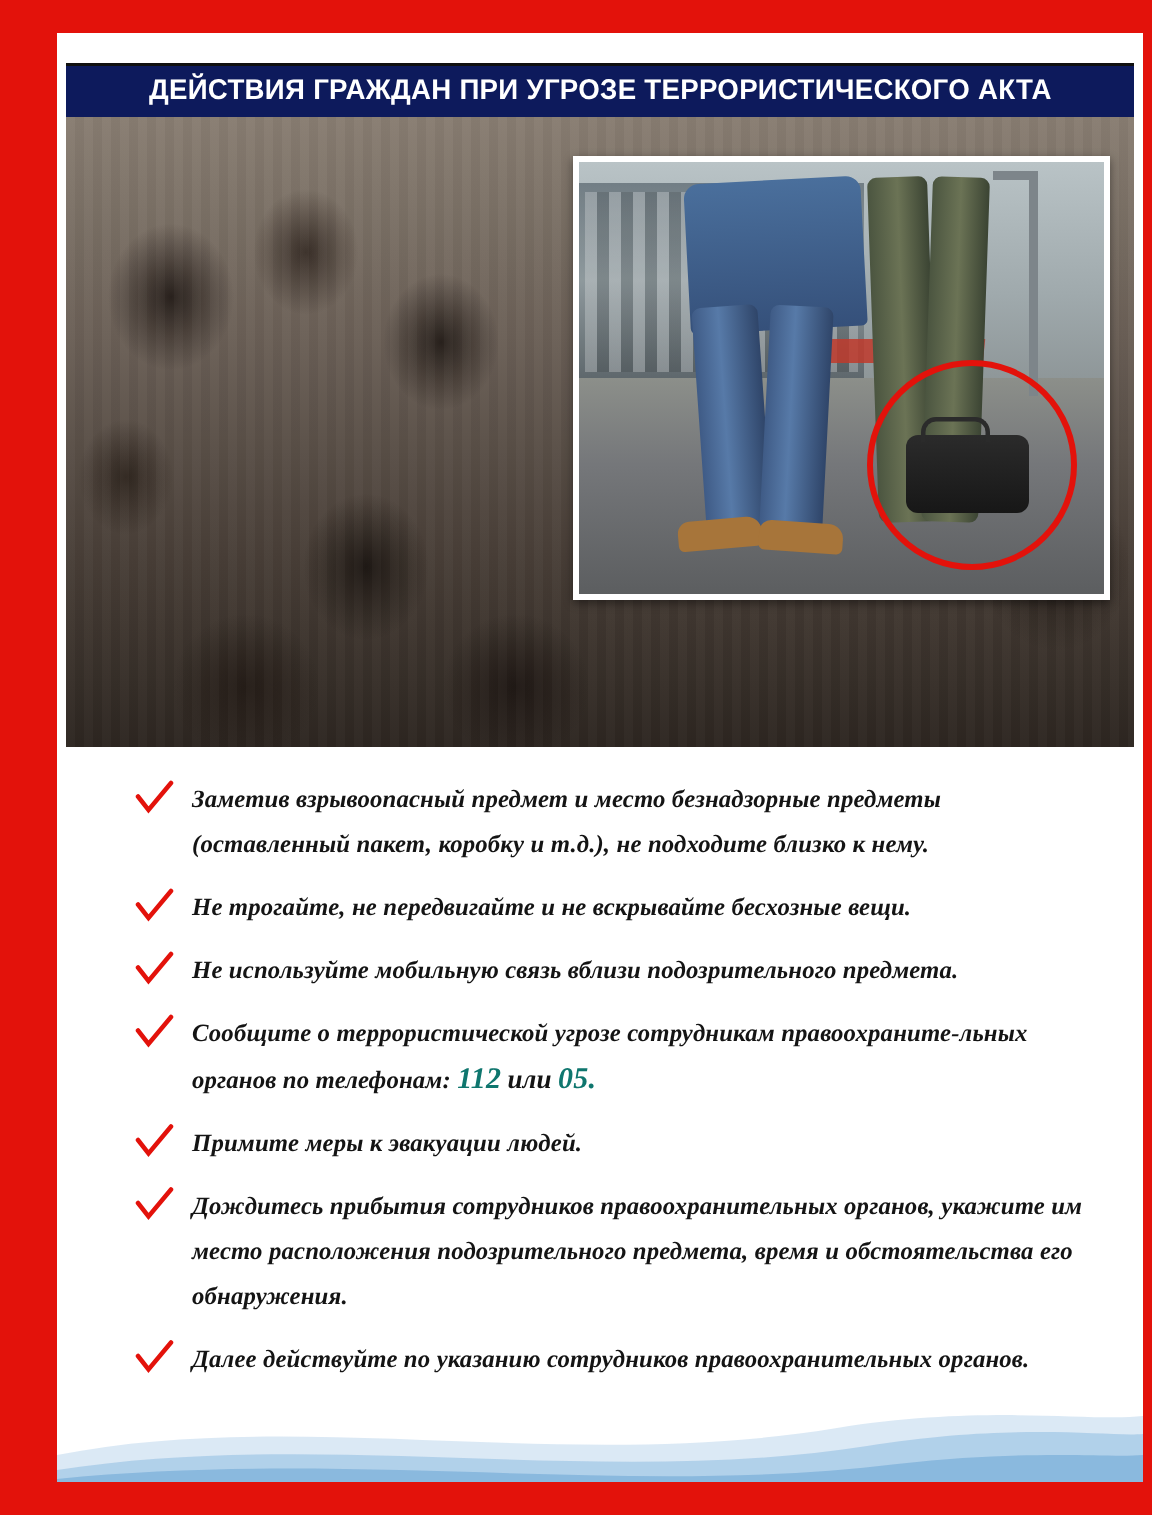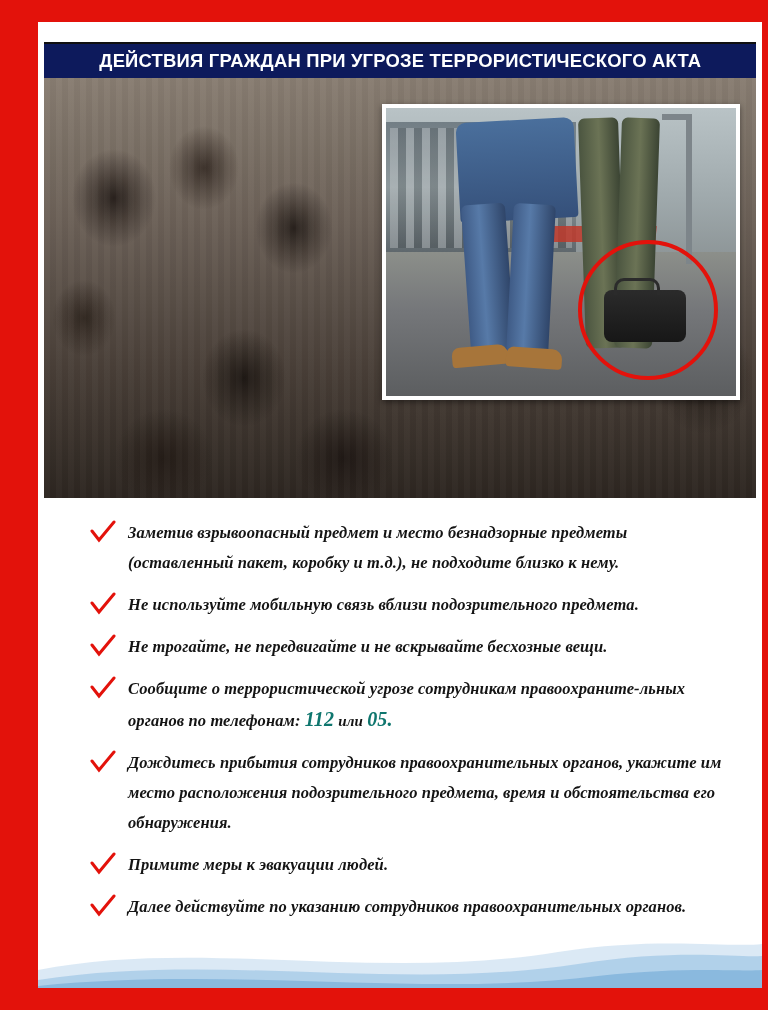--- a/index.html
+++ b/index.html
@@ -230,21 +230,21 @@
     letter-spacing: 0.1px;
   }
   .phone {
     color: #0f766e;
     font-size: 20px;
     font-weight: bold;
     font-style: italic;
   }
   .phone-sep {
     color: #141414;
-    font-size: 15px;
+    font-size: 18px;
     font-weight: bold;
     font-style: italic;
   }
 
   
   .wave {
     position: absolute;
     left: 0;
     bottom: 0;
     width: 724px;
@@ -294,30 +294,30 @@
         </span>
         <p>Заметив взрывоопасный предмет и место безнадзорные предметы (оставленный пакет, коробку и т.д.), не подходите близко к нему.</p>
       </div>
 
       <div class="item">
         <span class="check">
           <svg viewBox="0 0 26 24" width="26" height="24">
               <path d="M2 11 L9 20 L24 2" stroke="#e3120b" stroke-width="3" fill="none" stroke-linecap="round"></path>
             </svg>
         </span>
+        <p>Не трогайте, не передвигайте и не вскрывайте бесхозные вещи.</p>
+      </div>
+
+      <div class="item">
+        <span class="check">
+          <svg viewBox="0 0 26 24" width="26" height="24">
+              <path d="M2 11 L9 20 L24 2" stroke="#e3120b" stroke-width="3" fill="none" stroke-linecap="round"></path>
+            </svg>
+        </span>
         <p>Не используйте мобильную связь вблизи подозрительного предмета.</p>
-      </div>
-
-      <div class="item">
-        <span class="check">
-          <svg viewBox="0 0 26 24" width="26" height="24">
-              <path d="M2 11 L9 20 L24 2" stroke="#e3120b" stroke-width="3" fill="none" stroke-linecap="round"></path>
-            </svg>
-        </span>
-        <p>Не трогайте, не передвигайте и не вскрывайте бесхозные вещи.</p>
       </div>
 
       <div class="item">
         <span class="check">
           <svg viewBox="0 0 26 24" width="26" height="24">
               <path d="M2 11 L9 20 L24 2" stroke="#e3120b" stroke-width="3" fill="none" stroke-linecap="round"></path>
             </svg>
         </span>
         <p><span>Сообщите  о террористической угрозе сотрудникам правоохраните-льных органов по телефонам:</span>
           <span class="phone">112</span>
@@ -325,30 +325,30 @@
           <span class="phone">05.</span>
         </p>
       </div>
 
       <div class="item">
         <span class="check">
           <svg viewBox="0 0 26 24" width="26" height="24">
               <path d="M2 11 L9 20 L24 2" stroke="#e3120b" stroke-width="3" fill="none" stroke-linecap="round"></path>
             </svg>
         </span>
+        <p>Примите меры к эвакуации людей.</p>
+      </div>
+
+      <div class="item">
+        <span class="check">
+          <svg viewBox="0 0 26 24" width="26" height="24">
+              <path d="M2 11 L9 20 L24 2" stroke="#e3120b" stroke-width="3" fill="none" stroke-linecap="round"></path>
+            </svg>
+        </span>
         <p>Дождитесь прибытия сотрудников правоохранительных органов, укажите им место расположения подозрительного предмета, время и обстоятельства его обнаружения.</p>
-      </div>
-
-      <div class="item">
-        <span class="check">
-          <svg viewBox="0 0 26 24" width="26" height="24">
-              <path d="M2 11 L9 20 L24 2" stroke="#e3120b" stroke-width="3" fill="none" stroke-linecap="round"></path>
-            </svg>
-        </span>
-        <p>Примите меры к эвакуации людей.</p>
       </div>
 
       <div class="item">
         <span class="check">
           <svg viewBox="0 0 26 24" width="26" height="24">
               <path d="M2 11 L9 20 L24 2" stroke="#e3120b" stroke-width="3" fill="none" stroke-linecap="round"></path>
             </svg>
         </span>
         <p>Далее действуйте по указанию сотрудников правоохранительных органов.</p>
       </div>

